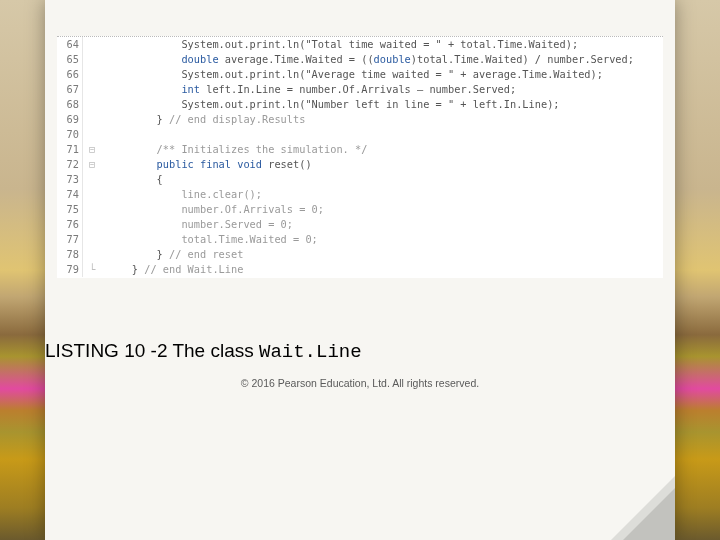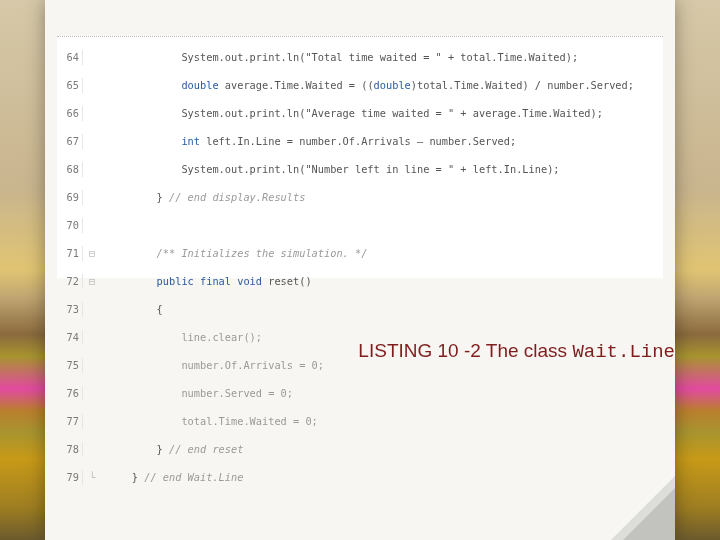--- a/index.html
+++ b/index.html
@@ -43,48 +43,48 @@
     width: 606px;
     height: 242px;
     border-top: 1px dotted #bbb;
     font-family: Consolas, "Lucida Console", Menlo, monospace;
     font-size: 10.3px;
     line-height: 15px;
     color: #444;
     position: relative;
     white-space: pre;
   }
-  .code-row { display: flex; margin-top: 13px; }
+  .code-row { display: flex; }
   .gutter {
     width: 26px;
     text-align: right;
     color: #7a7a7a;
     padding-right: 3px;
     border-right: 1px solid #e6e6e6;
     flex: 0 0 26px;
     user-select: none;
   }
   .mk {
     width: 18px;
     flex: 0 0 18px;
     color: #bfbfbf;
     text-align: center;
   }
   .code {
     padding-left: 6px;
     color: #555;
   }
   .kw { color: #2a5aa0; font-weight: normal; }
-  .cm { color: #9a9a9a; font-style: italic; }
+  .cm { color: #9a9a9a; }
   .gray { color: #9a9a9a; }
   .caption {
-    text-align: right;
+    text-align: left;
     margin-top: 62px;
     font-size: 19px;
-    color: #7f1d1d;
+    color: #000000;
   }
   .mono { font-family: "Courier New", Courier, monospace; }
   .copyright {
     text-align: center;
     margin-top: 14px;
     font-size: 10.5px;
     color: #5a5a5a;
   }
   .corner {
     position: absolute;
@@ -112,15 +112,16 @@
 <body>
 
 <div class="slide">
 
   <div class="code-box" id="code-box"><div class="code-row"><div class="gutter">64</div><div class="mk"> </div><div class="code">            System.out.print.ln("Total time waited = " + total.Time.Waited);</div></div><div class="code-row"><div class="gutter">65</div><div class="mk"> </div><div class="code">            <span class="kw">double</span> average.Time.Waited = ((<span class="kw">double</span>)total.Time.Waited) / number.Served;</div></div><div class="code-row"><div class="gutter">66</div><div class="mk"> </div><div class="code">            System.out.print.ln("Average time waited = " + average.Time.Waited);</div></div><div class="code-row"><div class="gutter">67</div><div class="mk"> </div><div class="code">            <span class="kw">int</span> left.In.Line = number.Of.Arrivals – number.Served;</div></div><div class="code-row"><div class="gutter">68</div><div class="mk"> </div><div class="code">            System.out.print.ln("Number left in line = " + left.In.Line);</div></div><div class="code-row"><div class="gutter">69</div><div class="mk"> </div><div class="code">        } <span class="cm">// end display.Results</span></div></div><div class="code-row"><div class="gutter">70</div><div class="mk"> </div><div class="code"></div></div><div class="code-row"><div class="gutter">71</div><div class="mk">⊟</div><div class="code">        <span class="cm">/** Initializes the simulation. */</span></div></div><div class="code-row"><div class="gutter">72</div><div class="mk">⊟</div><div class="code">        <span class="kw">public final void</span> reset()</div></div><div class="code-row"><div class="gutter">73</div><div class="mk"> </div><div class="code">        {</div></div><div class="code-row"><div class="gutter">74</div><div class="mk"> </div><div class="code">            <span class="gray">line.clear();</span></div></div><div class="code-row"><div class="gutter">75</div><div class="mk"> </div><div class="code">            <span class="gray">number.Of.Arrivals = 0;</span></div></div><div class="code-row"><div class="gutter">76</div><div class="mk"> </div><div class="code">            <span class="gray">number.Served = 0;</span></div></div><div class="code-row"><div class="gutter">77</div><div class="mk"> </div><div class="code">            <span class="gray">total.Time.Waited = 0;</span></div></div><div class="code-row"><div class="gutter">78</div><div class="mk"> </div><div class="code">        } <span class="cm">// end reset</span></div></div><div class="code-row"><div class="gutter">79</div><div class="mk">└</div><div class="code">    } <span class="cm">// end Wait.Line</span></div></div></div>
 
   <div class="caption">
     <span>LISTING 10 -2 The class </span><span class="mono">Wait.Line</span>
   </div>
 
+  <div class="copyright">© 2016 Pearson Education, Ltd.  All rights reserved.</div>
 
   <div class="corner"></div>
 </div>
 
 </body></html>

